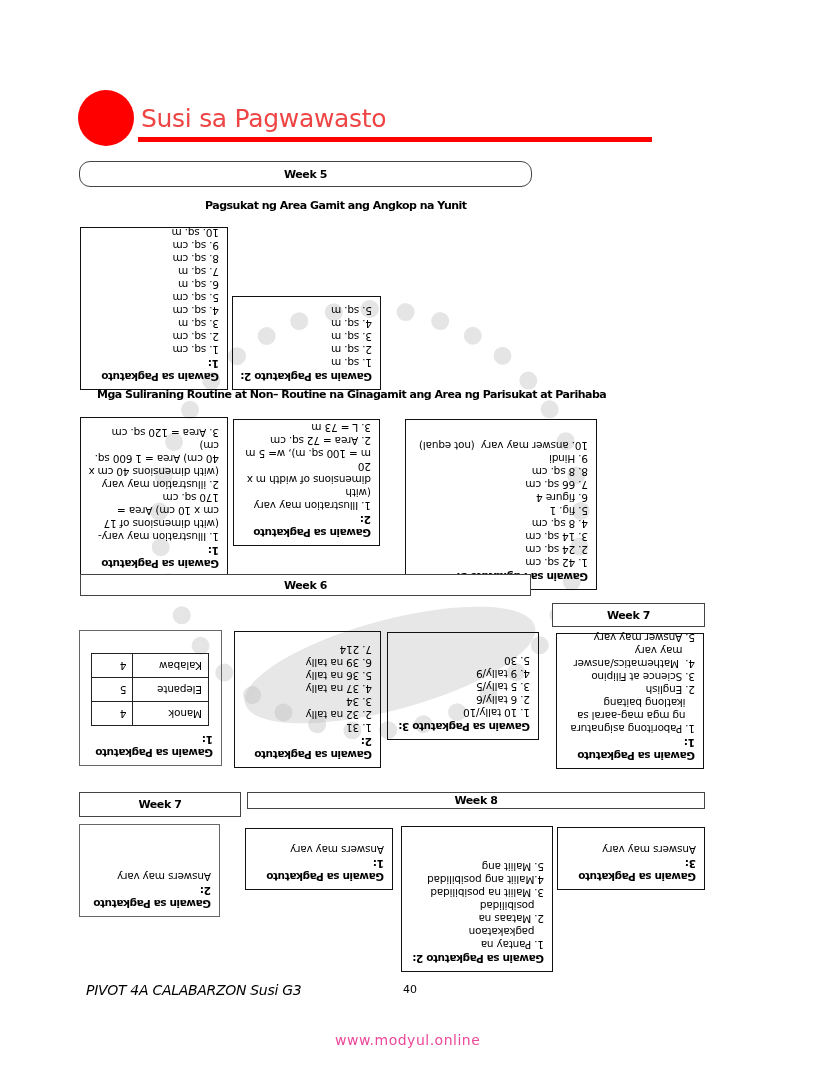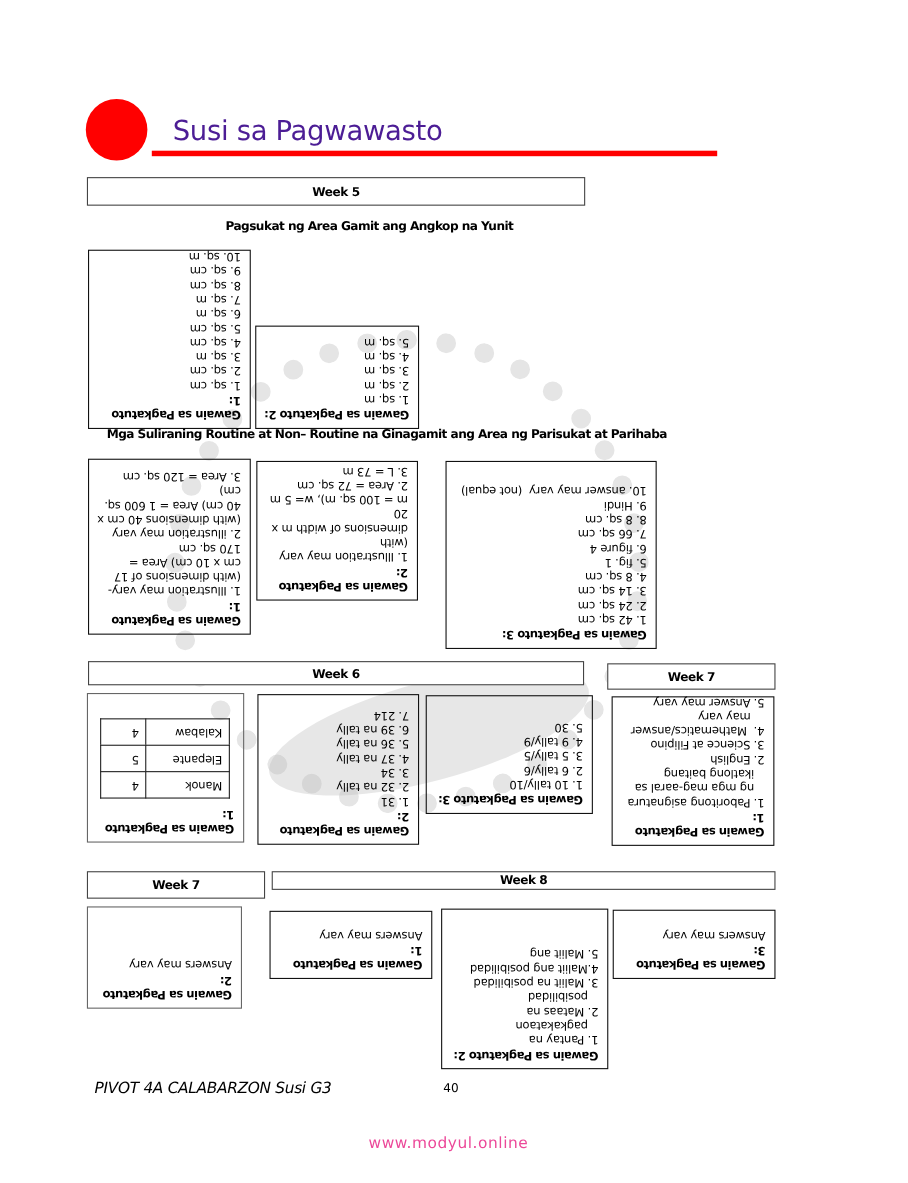--- a/index.html
+++ b/index.html
@@ -3,21 +3,21 @@
   <meta charset="utf-8">
   <style>
     html, body { margin: 0; padding: 0; }
     body {
       width: 825px; height: 1075px; position: relative; background: #ffffff;
       font-family: "Liberation Sans", "DejaVu Sans", sans-serif; color: #000;
       overflow: hidden;
     }
     .abs { position: absolute; }
     .red-circle { left: 78px; top: 90px; width: 56px; height: 56px; border-radius: 50%; background: #ff0000; }
-    .title { left: 141px; top: 104px; font-size: 25px; letter-spacing: -0.3px; color: #4c1d95; font-family: "DejaVu Sans", sans-serif; margin-left: 16px; }
+    .title { left: 141px; top: 104px; font-size: 25px; letter-spacing: -0.3px; color: #ef4444; font-family: "DejaVu Sans", sans-serif; }
     .title-line { left: 138px; top: 137px; width: 514px; height: 5px; background: #ff0000; }
     .week-box {
       border: 1px solid #444; background: #fff; box-sizing: border-box;
       display: flex; align-items: center; justify-content: center;
       font-size: 11px; font-weight: bold; font-family: "DejaVu Sans", sans-serif; letter-spacing: -0.4px;
     }
     .section-heading { font-size: 11px; font-weight: bold; font-family: "DejaVu Sans", sans-serif; letter-spacing: -0.5px; white-space: nowrap; }
     .ans-box {
       border: 1.5px solid #111; background: transparent; box-sizing: border-box;
       padding: 6px 7px 6px 8px; font-size: 10.5px; line-height: 13px;
@@ -47,21 +47,21 @@
 </head>
 <body>
 
 <div class="abs watermark-seal"></div>
 <div class="abs watermark-blob"></div>
 
 <div class="abs red-circle"></div>
 <div class="abs title">Susi sa Pagwawasto</div>
 <div class="abs title-line"></div>
 
-<div class="abs week-box" style="left:79px; top:161px; width:453px; height:26px;">Week 5</div>
+<div class="abs week-box" style="left:79px; top:161px; width:453px; height:26px;border-radius:11px;">Week 5</div>
 <div class="abs section-heading" style="left:179px; top:199px;margin-left:26px;">Pagsukat ng Area Gamit ang Angkop na Yunit</div>
 
 <div class="abs ans-box rot" style="left:80px; top:227px; width:148px; height:163px;">
   <div class="box-inner">
       <div class="box-title">Gawain sa Pagkatuto 1:</div>
       <div class="item">1. sq. cm</div>
       <div class="item">2. sq. cm</div>
       <div class="item">3. sq. m</div>
       <div class="item">4. sq. cm</div>
       <div class="item">5. sq. cm</div>
@@ -118,21 +118,21 @@
       <div class="item">4. 8 sq. cm</div>
       <div class="item">5. fig. 1</div>
       <div class="item">6. figure 4</div>
       <div class="item">7. 66 sq. cm</div>
       <div class="item">8. 8 sq. cm</div>
       <div class="item">9. Hindi</div>
       <div class="item">10. answer may vary  (not equal)</div>
     </div>
 </div>
 
-<div class="abs week-box" style="left:80px; top:601px; width:451px; height:22px;">Week 6</div>
+<div class="abs week-box" style="left:80px; top:574px; width:451px; height:22px;">Week 6</div>
 <div class="abs week-box" style="left:552px; top:603px; width:153px; height:24px;">Week 7</div>
 
 <div class="abs ans-box gray rot" style="left:79px; top:630px; width:143px; height:136px;">
   <div class="box-inner">
     <div class="box-title">Gawain sa Pagkatuto 1:</div>
     <table class="animal-table">
       <tbody>
           <tr>
         <td class="name">Manok</td>
         <td class="count">4</td>

